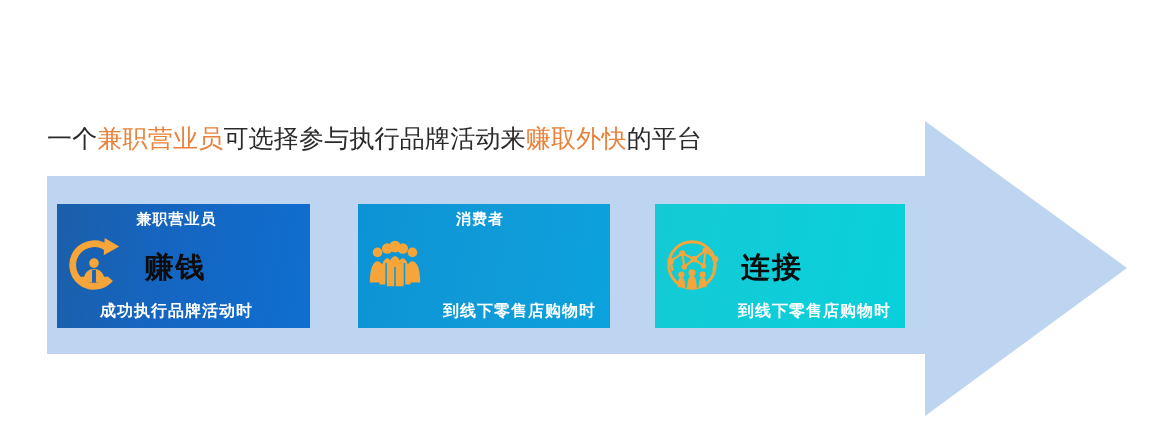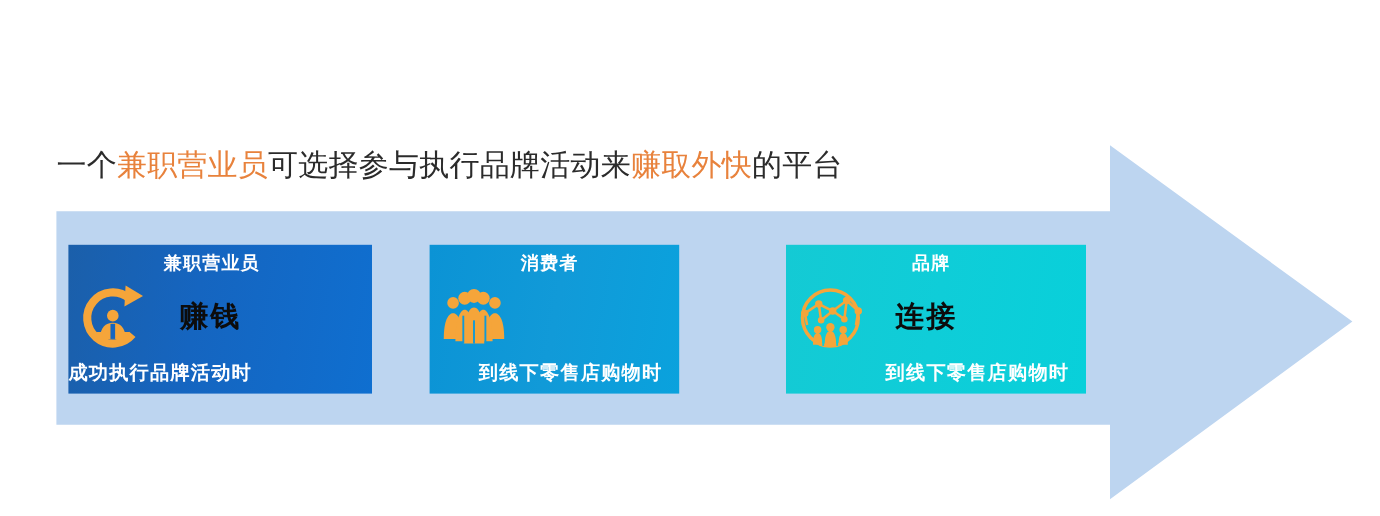--- a/index.html
+++ b/index.html
@@ -52,21 +52,21 @@
     box-sizing: border-box;
     overflow: hidden;
   }
   .card-1 {
     left: 57px;
     width: 253px;
     background: linear-gradient(100deg, #1b5faa 0%, #1565c0 42%, #0f6fd0 100%);
   }
   .card-2 {
     left: 358px;
-    width: 208px;
+    width: 252px;
     background: linear-gradient(100deg, #0b93d5 0%, #119ad8 50%, #0aa2dd 100%);
   }
   .card-3 {
     left: 655px;
     width: 250px;
     background: linear-gradient(100deg, #14cad4 0%, #0fcdd8 50%, #08d0da 100%);
   }
 
   .card-head {
     position: absolute;
@@ -79,40 +79,40 @@
     font-weight: bold;
     letter-spacing: 1px;
   }
   .card-main {
     position: absolute;
     top: 44px;
     left: 0;
     right: 16px;
     text-align: center;
     color: #0c0c0c;
-    font-size: 24px;
+    font-size: 29px;
     font-weight: bold;
     letter-spacing: 2px;
   }
   .card-foot {
     position: absolute;
     bottom: 6px;
     left: 0;
     right: 14px;
     text-align: center;
     color: #ffffff;
     font-size: 16px;
     font-weight: bold;
     letter-spacing: 1px;
   }
   .card-2 .card-foot, .card-3 .card-foot {
     text-align: right;
   }
   .card-1 .card-foot {
-    text-align: left;
+    text-align: center;
   }
   .card-2 .card-head, .card-3 .card-head {
     padding-left: 6px;
   }
 
   .card-icon {
     position: absolute;
     left: 6px;
     top: 30px;
     width: 62px;
@@ -171,21 +171,20 @@
 
       <rect x="22" y="30" width="1.6" height="24" fill="#0f9ad8"></rect>
       <rect x="41" y="30" width="1.6" height="24" fill="#0f9ad8"></rect>
       <rect x="31.2" y="34" width="1.6" height="20" fill="#0f9ad8"></rect>
     </svg>
 
     <div class="card-foot">到线下零售店购物时</div>
   </div>
 
   <div class="card card-3">
-    <div class="card-head">品牌</div>
 
     <svg class="card-icon" viewBox="0 0 64 64" xmlns="http://www.w3.org/2000/svg">
       <circle cx="32" cy="32" r="24" fill="none" stroke="#f5a53a" stroke-width="3"></circle>
 
       <g stroke="#f5a53a" stroke-width="2.2" fill="none">
         <path d="M10 28 L22 20 L34 26 L46 17 L56 26"></path>
         <path d="M22 20 L24 34 L34 26"></path>
         <path d="M46 17 L44 33 L34 26"></path>
         <path d="M10 28 L12 38"></path>
         <path d="M56 26 L54 38"></path>

